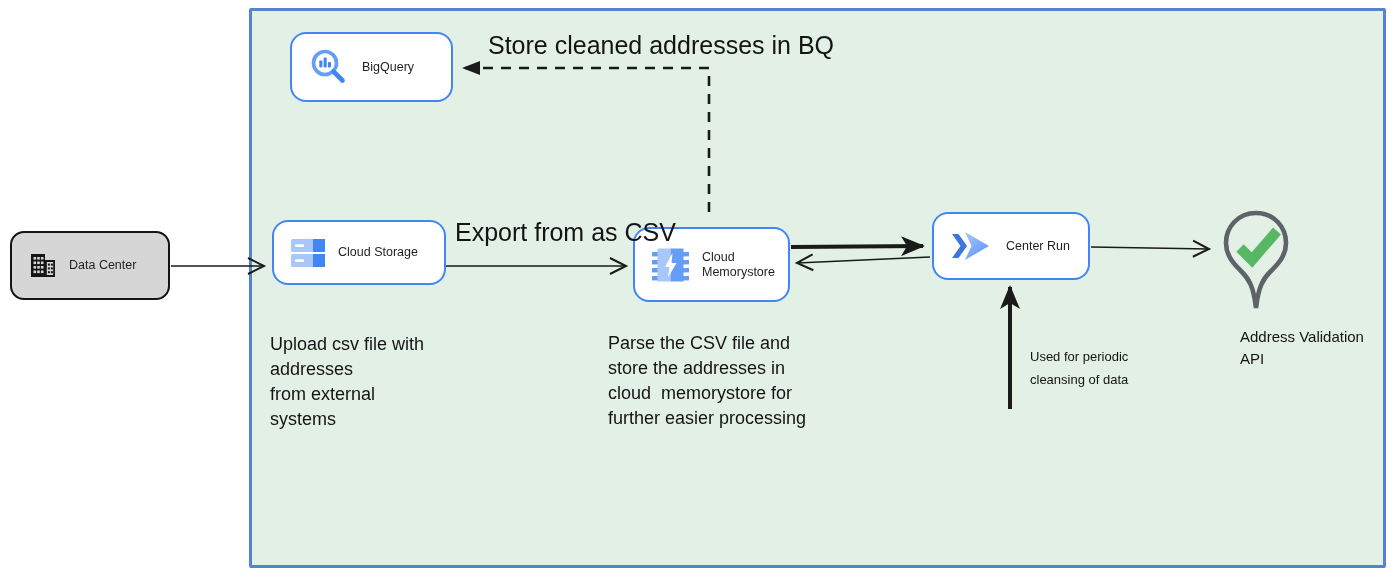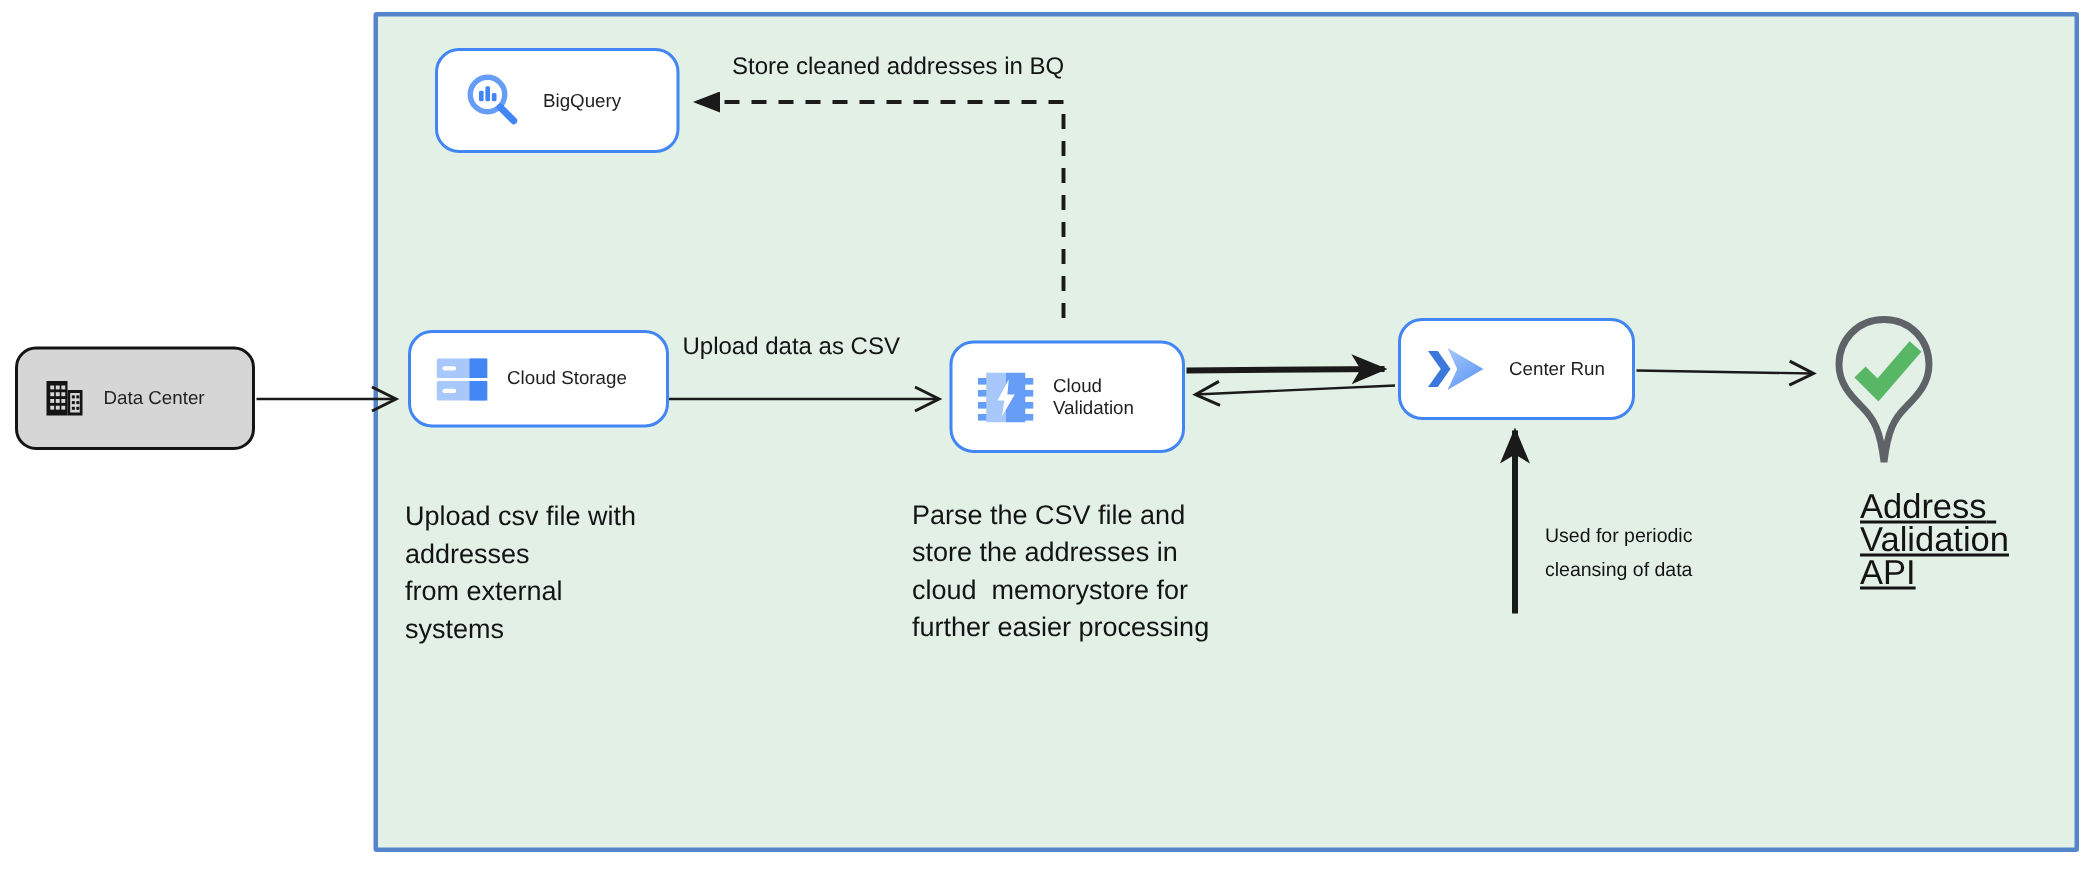--- a/index.html
+++ b/index.html
@@ -22,26 +22,26 @@
   .node .label{
     font-size:12.5px;color:#1f1f1f;line-height:15px;white-space:pre-wrap;
   }
   .node.external{
     background:#d6d6d6;border:2.5px solid #141414;border-radius:14px;
   }
   .icon{display:flex;align-items:center;justify-content:center;}
   .annotation{
     position:absolute;color:#141414;white-space:pre-wrap;z-index:4;
   }
-  .annotation.big{font-size:16px;line-height:24px;}
+  .annotation.big{font-size:25px;line-height:24px;}
   .annotation.body{font-size:18px;line-height:25px;}
   .annotation.small{font-size:13px;line-height:23px;}
   .pin-group{position:absolute;left:1205px;top:208px;width:190px;height:170px;z-index:3;}
   .pin-group .pin-svg{position:absolute;left:17px;top:2px;}
-  .pin-group .pin-label{position:absolute;left:35px;top:118px;font-size:23px;line-height:22px;color:#141414;white-space:pre-wrap;text-decoration:underline;}
+  .pin-group .pin-label{position:absolute;left:35px;top:118px;font-size:15px;line-height:22px;color:#141414;white-space:pre-wrap;}
 </style>
 </head>
 <body>
 
 <div class="canvas">
 
   <div class="container-box"></div>
 
   <svg class="arrow-layer" width="1400" height="580" viewBox="0 0 1400 580">
     <defs>
@@ -143,21 +143,21 @@
             <rect x="31" y="14" width="6" height="4.4"></rect>
           <rect x="31" y="22" width="6" height="4.4"></rect>
             <rect x="31" y="30" width="6" height="4.4"></rect>
         </g>
         <rect x="5.5" y="2.5" width="13" height="33" fill="#a8c7fa"></rect>
         <rect x="18.5" y="2.5" width="13" height="33" fill="#669df6"></rect>
         <polygon points="20.5,7 13,21 17.5,21 16,31.5 24.5,17 19.6,17" fill="#ffffff"></polygon>
       </svg>
     </span>
     <span class="label">Cloud
-Validation</span>
+Memorystore</span>
   </div>
 
   <div class="node" style="left:932px;top:212px;width:158px;height:68px">
     <span class="icon">
       <svg width="42" height="30" viewBox="0 0 42 30">
         <defs>
           <linearGradient id="runGrad" x1="0" y1="0" x2="0.7" y2="1">
             <stop offset="0" stop-color="#a8c7fa"></stop>
             <stop offset="1" stop-color="#5e97f6"></stop>
           </linearGradient>
@@ -176,21 +176,21 @@
         <path d="M34,3 C16,3 4,17 4,33 C4,45.5 11.5,53.5 19.5,61.5 C27.5,69.5 31.5,77 34,98 C36.5,77 40.5,69.5 48.5,61.5 C56.5,53.5 64,45.5 64,33 C64,17 52,3 34,3 Z" fill="none" stroke="#5f6368" stroke-width="4.6"></path>
         <polyline points="18,38 30,50 55,21" fill="none" stroke="#58b764" stroke-width="10.5" stroke-linecap="butt" stroke-linejoin="miter"></polyline>
       </svg>
     </span>
     <span class="pin-label">Address Validation
 API</span>
   </div>
 
   <div class="annotation big" style="left:488px;top:33px">Store cleaned addresses in BQ</div>
 
-  <div class="annotation big" style="left:455px;top:220px">Upload data as CSV</div>
+  <div class="annotation big" style="left:455px;top:220px">Export from as CSV</div>
 
   <div class="annotation body" style="left:270px;top:332px">Upload csv file with
 addresses
 from external
 systems</div>
 
   <div class="annotation body" style="left:608px;top:331px">Parse the CSV file and
 store the addresses in
 cloud  memorystore for
 further easier processing</div>

